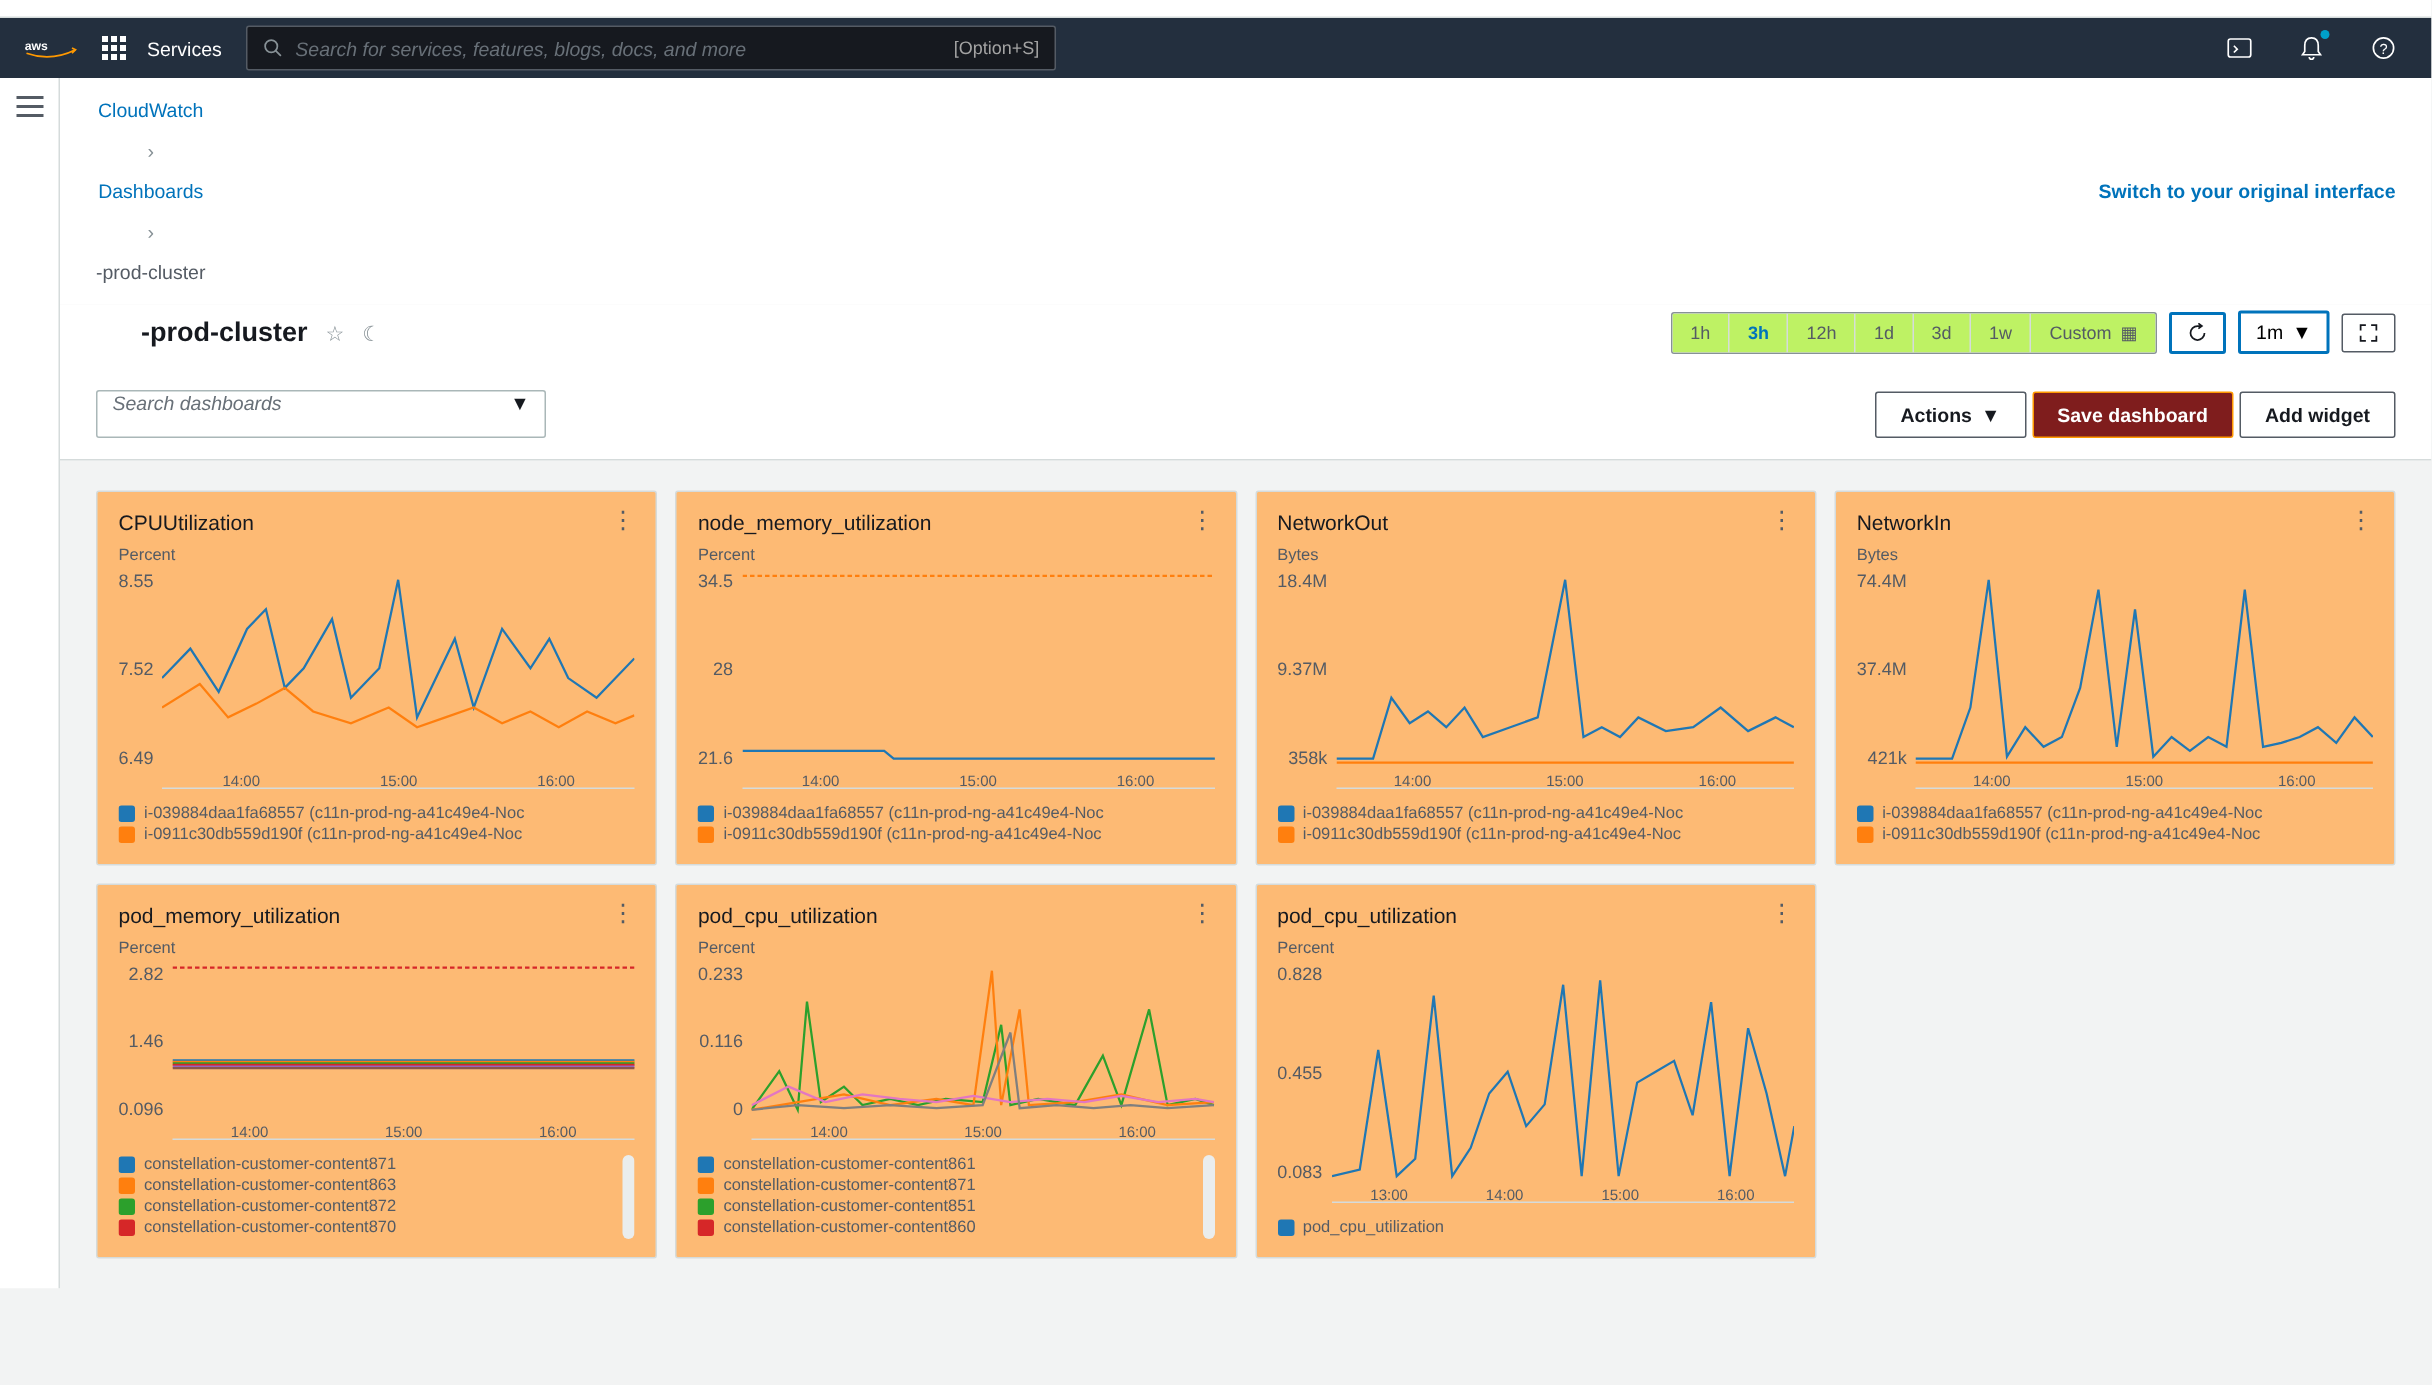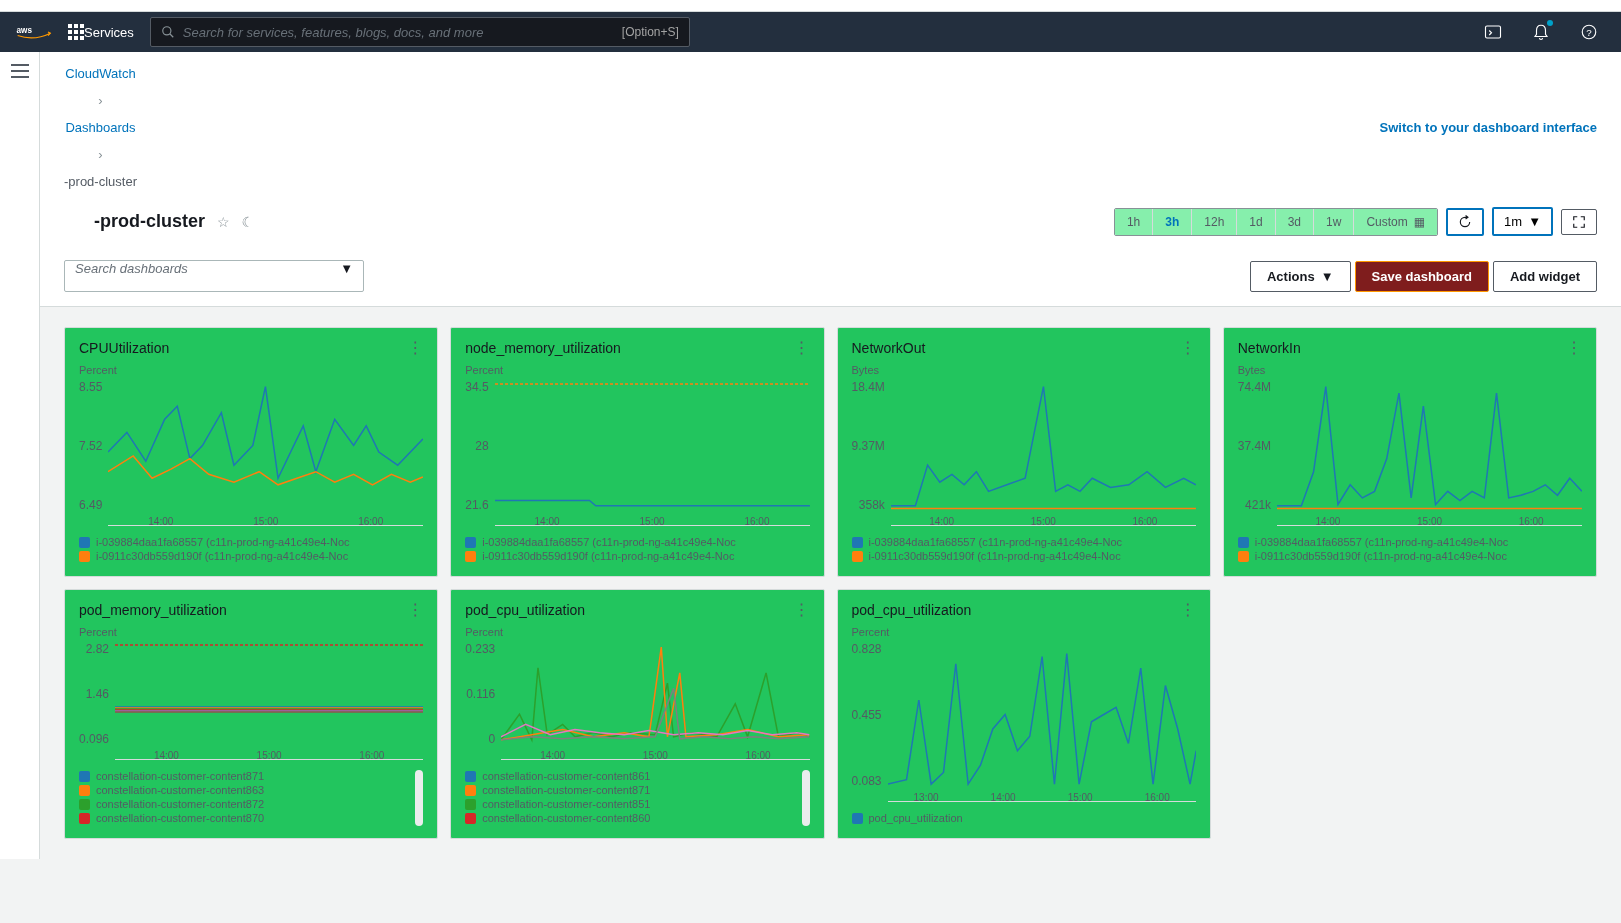--- a/index.html
+++ b/index.html
@@ -5,21 +5,21 @@
 * { margin: 0; padding: 0; box-sizing: border-box; font-family: "Amazon Ember", "Helvetica Neue", Arial, sans-serif; }
 body { background: #f2f3f3; color: #16191f; font-size: 14px; width: 1621px; }
 
 
 .bookmark-bar { height: 12px; background: #fff; border-bottom: 1px solid #d5dbdb; display: flex; align-items: center; padding: 0 12px; gap: 16px; font-size: 11px; color: #545b64; overflow: hidden; }
 
 
 .top-nav { background: #232f3e; height: 40px; display: flex; align-items: center; padding: 0 16px; gap: 16px; color: #fff; }
 .aws-logo { display: flex; align-items: center; gap: 4px; }
 .aws-smile { width: 36px; height: 14px; }
-.services-btn { display: flex; align-items: center; gap: 0; color: #fff; cursor: pointer; font-size: 13px; }
+.services-btn { display: flex; align-items: center; gap: 14px; color: #fff; cursor: pointer; font-size: 13px; }
 .grid-icon { display: grid; grid-template-columns: repeat(3,4px); grid-template-rows: repeat(3,4px); gap: 2px; }
 .grid-icon span { background: #fff; }
 .search-box { flex: 0 0 540px; height: 30px; background: #16191f; border: 1px solid #545b64; border-radius: 2px; display: flex; align-items: center; padding: 0 10px; gap: 8px; }
 .search-box input { flex: 1; background: transparent; border: none; color: #d5dbdb; font-style: italic; font-size: 13px; outline: none; }
 .search-box input::placeholder { color: #687078; }
 .search-kbd { color: #a3a3a3; font-size: 12px; }
 .nav-spacer { flex: 1; }
 .nav-icon { width: 32px; height: 32px; display: flex; align-items: center; justify-content: center; cursor: pointer; position: relative; }
 .nif-dot { position: absolute; top: 4px; right: 4px; width: 6px; height: 6px; background: #00a1c9; border-radius: 50%; }
 
@@ -39,37 +39,37 @@
 .breadcrumb .current { color: #545b64; }
 .switch-link { color: #0073bb; font-size: 13px; font-weight: bold; cursor: pointer; }
 
 
 .title-row { background: #fff; padding: 4px 24px 14px; display: flex; align-items: center; justify-content: space-between; }
 .title-left { display: flex; align-items: center; gap: 12px; }
 .dash-title { font-size: 18px; font-weight: bold; padding-left: 30px; }
 .icon-btn { cursor: pointer; color: #879196; }
 .title-right { display: flex; align-items: center; gap: 8px; }
 .time-range { display: flex; border: 1px solid #879196; border-radius: 2px; overflow: hidden; }
-.time-range button { background: #86efac; border: none; border-right: 1px solid #d5dbdb; padding: 6px 12px; font-size: 12px; cursor: pointer; color: #545b64; }
+.time-range button { background: #bef264; border: none; border-right: 1px solid #d5dbdb; padding: 6px 12px; font-size: 12px; cursor: pointer; color: #545b64; }
 .time-range button:last-child { border-right: none; }
 .time-range button.active { color: #0073bb; font-weight: bold; }
 .time-range button.custom { display: flex; align-items: center; gap: 6px; }
 .small-btn { border: 1px solid #545b64; background: #fff; padding: 5px 10px; font-size: 13px; cursor: pointer; border-radius: 2px; display: flex; align-items: center; gap: 6px; }
 .small-btn.active-border { border: 2px solid #0073bb; }
 
 
 .action-row { background: #fff; padding: 10px 24px 14px; display: flex; align-items: center; justify-content: space-between; border-bottom: 1px solid #d5dbdb; }
 .dash-search { width: 300px; height: 32px; border: 1px solid #aab7b8; border-radius: 2px; display: flex; align-items: flex-start; padding: 0 10px; justify-content: space-between; color: #687078; font-style: italic; font-size: 13px; cursor: pointer; }
 .action-buttons { display: flex; gap: 4px; }
 .btn { border: 1px solid #545b64; background: #fff; padding: 7px 16px; font-size: 13px; font-weight: bold; cursor: pointer; border-radius: 2px; display: flex; align-items: center; gap: 6px; color: #16191f; }
 .btn.primary { background: #7f1d1d; border-color: #ff9900; color: #fff; }
 
 
 .widgets { padding: 20px 24px; display: grid; grid-template-columns: repeat(4, 1fr); gap: 12px; }
-.widget { background: #22c55e; border: 1px solid #d5dbdb; border-radius: 2px; padding: 12px 14px; min-height: 250px; display: flex; flex-direction: column; }
+.widget { background: #fdba74; border: 1px solid #d5dbdb; border-radius: 2px; padding: 12px 14px; min-height: 250px; display: flex; flex-direction: column; }
 .widget-header { display: flex; justify-content: space-between; align-items: center; margin-bottom: 8px; }
 .widget-title { font-size: 14px; font-weight: normal; color: #16191f; }
 .widget-menu { cursor: pointer; color: #545b64; font-size: 16px; line-height: 1; }
 .widget-unit { font-size: 11px; color: #545b64; margin-bottom: 4px; }
 .chart-area { flex: 1; position: relative; display: flex; }
 .y-axis { display: flex; flex-direction: column; justify-content: space-between; font-size: 12px; color: #545b64; text-align: right; padding-right: 6px; padding-bottom: 14px; }
 .plot { flex: 1; position: relative; border-bottom: 1px solid #d5dbdb; }
 .plot svg { position: absolute; left: 0; top: 0; width: 100%; height: calc(100% - 14px); }
 .x-axis { position: absolute; bottom: -2px; left: 0; right: 0; display: flex; justify-content: space-around; font-size: 10px; color: #545b64; }
 .legend { margin-top: 10px; font-size: 11px; color: #545b64; overflow: hidden; position: relative; }
@@ -146,21 +146,21 @@
   <div class="main">
 
     <div class="breadcrumb-row">
       <div class="breadcrumb">
         <a>CloudWatch</a>
         <span class="sep">›</span>
         <a>Dashboards</a>
         <span class="sep">›</span>
         <span class="current">-prod-cluster</span>
       </div>
-      <span class="switch-link">Switch to your dashboard interface</span>
+      <span class="switch-link">Switch to your original interface</span>
     </div>
 
     <div class="title-row">
       <div class="title-left">
         <span class="dash-title">-prod-cluster</span>
         <span class="icon-btn">☆</span>
         <span class="icon-btn">☾</span>
       </div>
       <div class="title-right">
         <div class="time-range" id="time-range">

